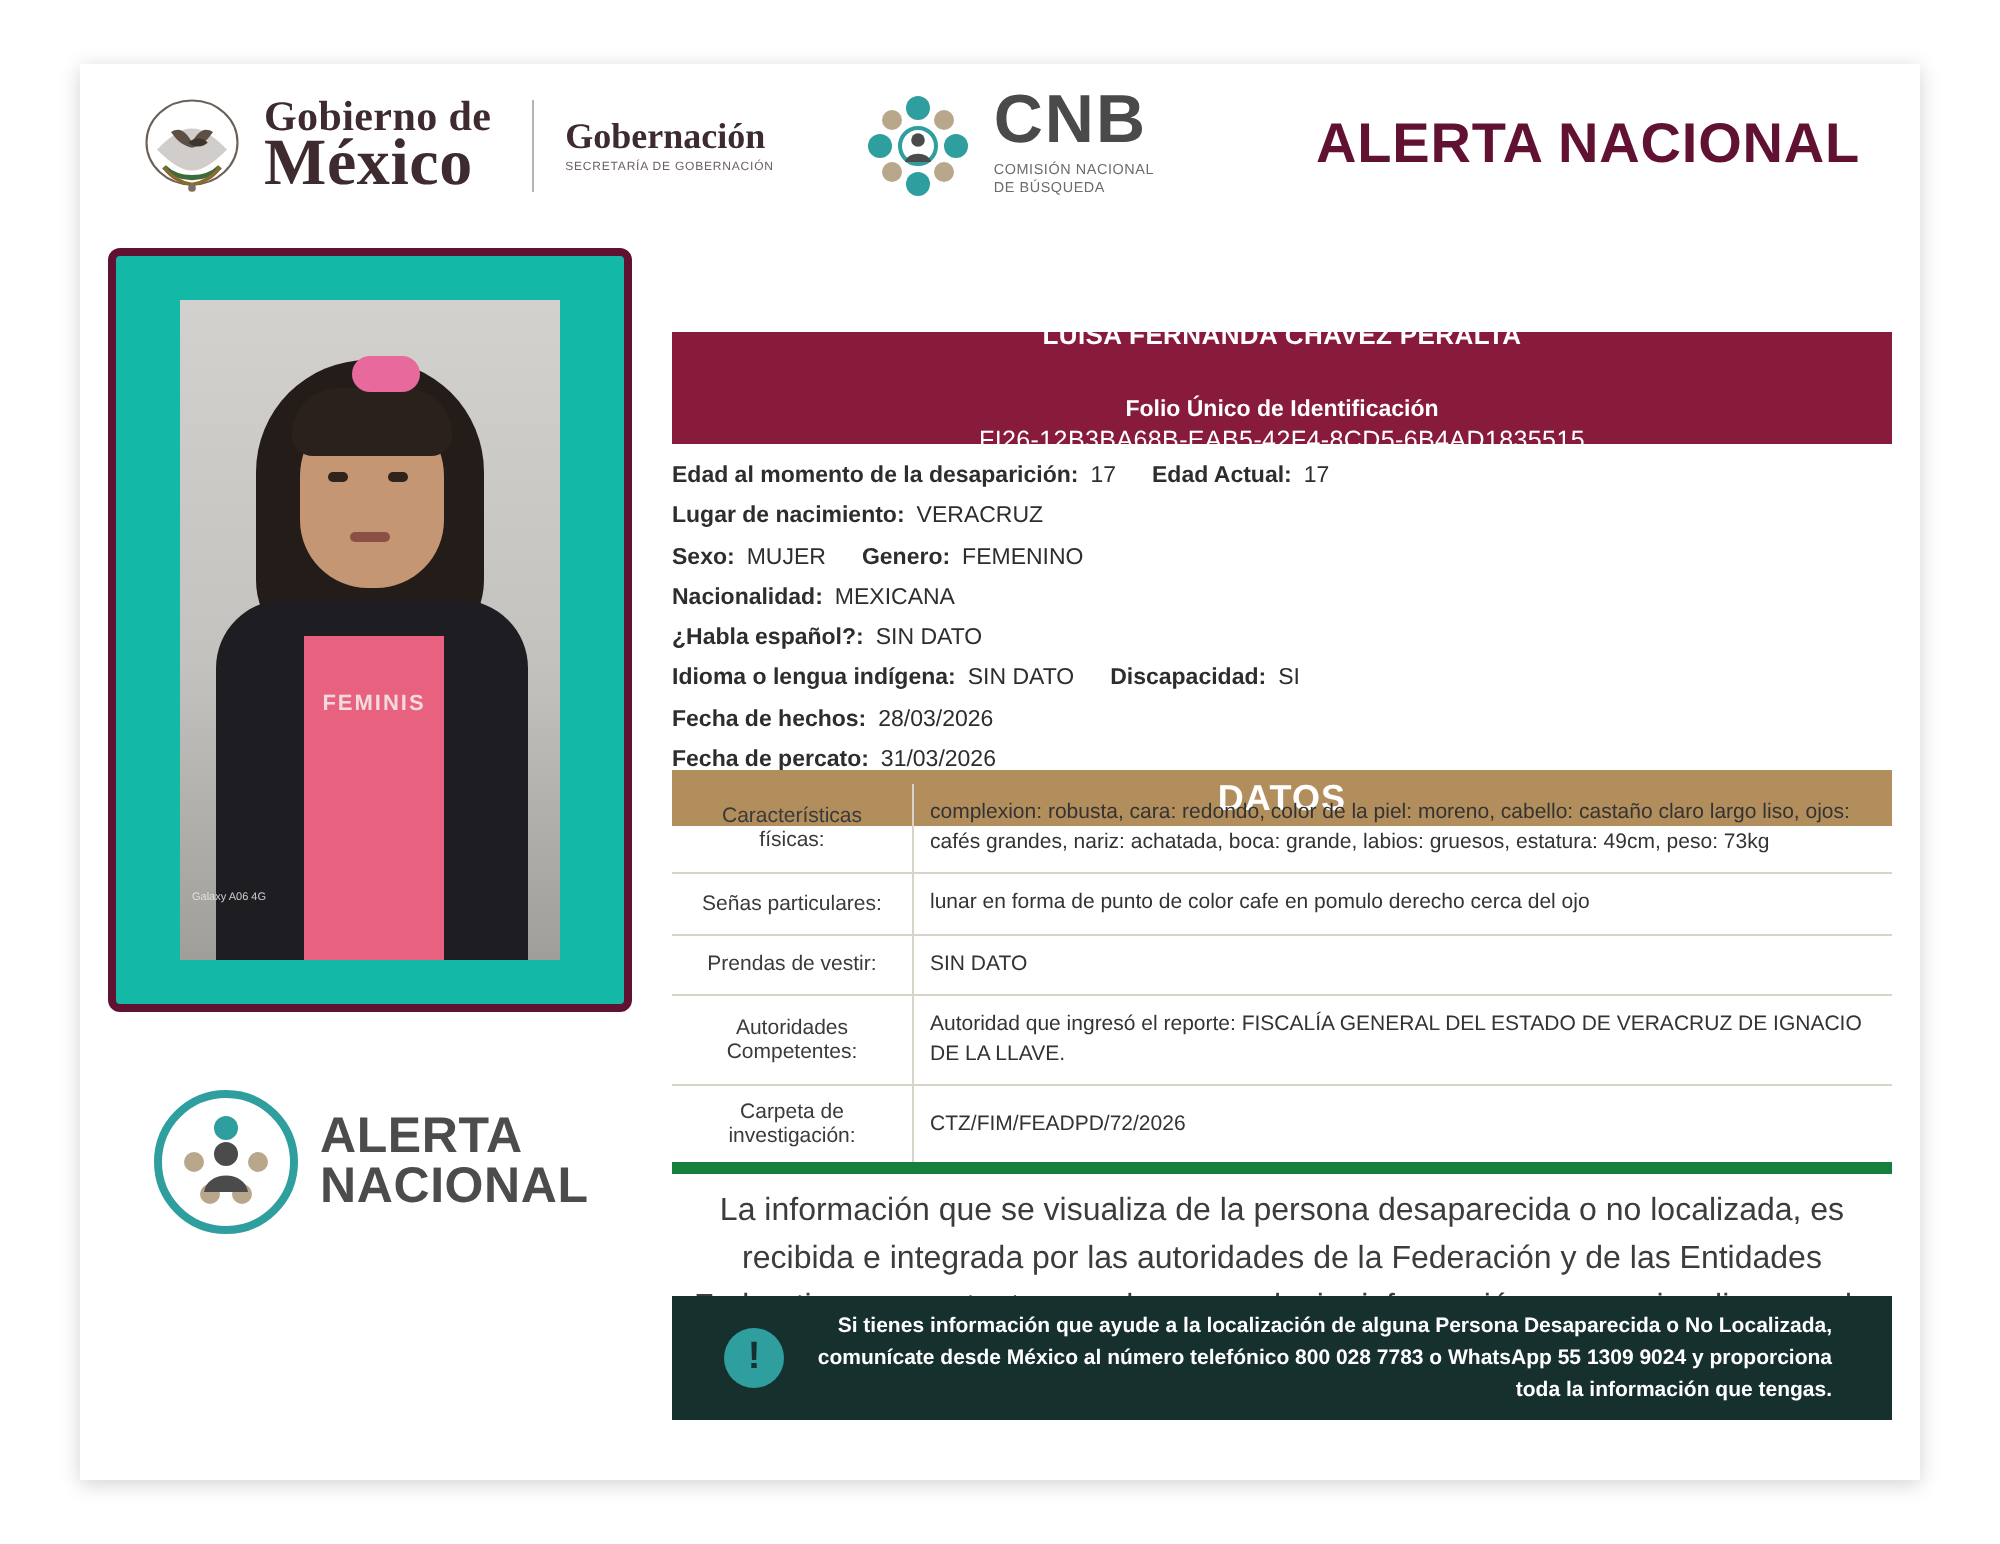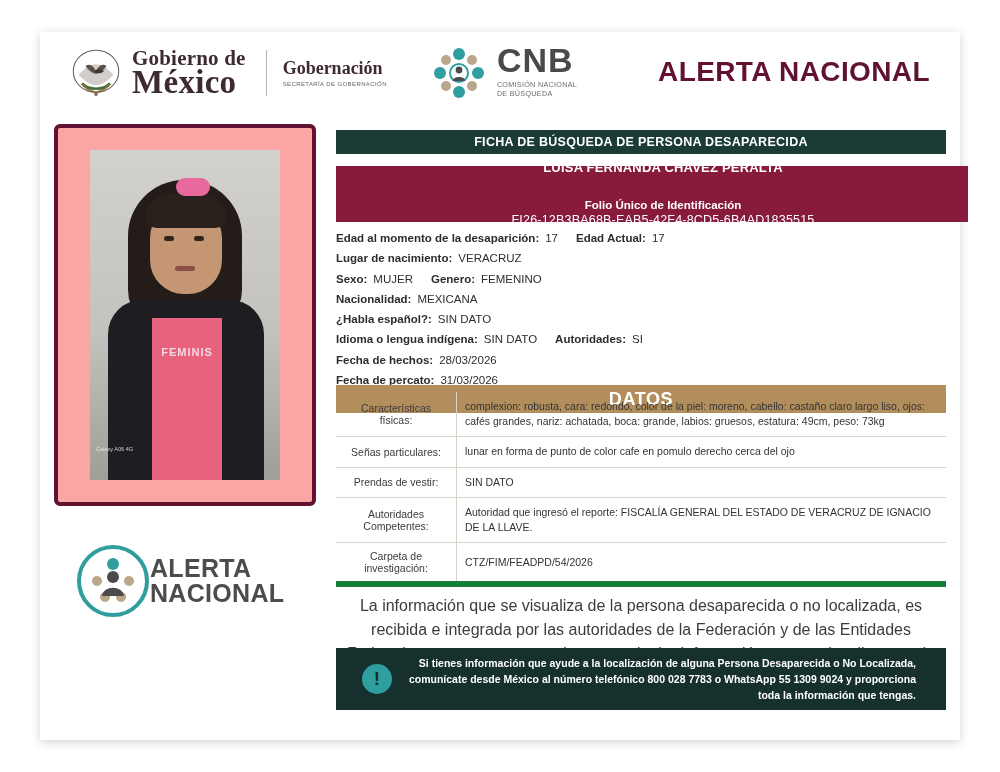--- a/index.html
+++ b/index.html
@@ -115,21 +115,21 @@
   }
   
   .photo-frame {
     position: absolute;
     left: 14px;
     top: 92px;
     width: 262px;
     height: 382px;
     border: 4px solid #611232;
     border-radius: 6px;
-    background: #fca5a5;
+    background: #14b8a6;
     box-sizing: border-box;
     display: flex;
     align-items: center;
     justify-content: center;
   }
   .photo {
     width: 190px;
     height: 330px;
     position: relative;
     overflow: hidden;
@@ -219,20 +219,21 @@
     top: 512px;
     width: 226px;
     display: flex;
     align-items: center;
   }
   .badge-mark {
     width: 74px; height: 74px;
     flex: 0 0 auto;
   }
   .badge-text {
+    margin-left: 10px;
     color: #4c4c4c;
     font-size: 25px;
     font-weight: 700;
     line-height: 1.02;
     letter-spacing: .3px;
   }
   
   .ficha-bar {
     position: absolute;
     left: 296px; top: 98px;
@@ -250,21 +251,20 @@
     position: absolute;
     left: 296px; top: 134px;
     width: 610px; height: 56px;
     background: #881a3c;
     color: #ffffff;
     display: flex;
     flex-direction: column;
     align-items: center;
     justify-content: center;
     line-height: 1.25;
-    padding-left: 22px;
   }
   .name-bar .nm { font-size: 13px; font-weight: 700; letter-spacing: .2px; }
   .name-bar .fo { font-size: 11.5px; font-weight: 700; margin-top: 22px; }
   .name-bar .folio { font-size: 12.5px; font-weight: 400; letter-spacing: .2px; }
 
   .fields {
     position: absolute;
     left: 296px; top: 200px;
     width: 620px;
     font-size: 11.5px;
@@ -435,21 +435,20 @@
         <circle cx="45" cy="53" r="5" fill="#b9a78c"></circle>
         <circle cx="37" cy="33" r="6" fill="#4b4b4b"></circle>
         <path d="M26 52 C27.5 41 46.5 41 48 52 Z" fill="#4b4b4b"></path>
       </svg>
       <div class="badge-text">
         <div>ALERTA</div>
         <div>NACIONAL</div>
       </div>
     </div>
 
-    <div class="ficha-bar">FICHA DE BÚSQUEDA DE PERSONA DESAPARECIDA</div>
 
     <div class="name-bar">
       <div class="nm">LUISA FERNANDA CHAVEZ PERALTA</div>
       <div class="fo">Folio Único de Identificación</div>
       <div class="folio">FI26-12B3BA68B-EAB5-42F4-8CD5-6B4AD1835515</div>
     </div>
 
     <div class="fields">
       <div class="frow">
         <span class="flabel">Edad al momento de la desaparición:</span><span class="fvalue">17</span><span class="fgap"></span><span class="flabel">Edad Actual:</span><span class="fvalue">17</span>
@@ -460,21 +459,21 @@
       <div class="frow">
         <span class="flabel">Sexo:</span><span class="fvalue">MUJER</span><span class="fgap"></span><span class="flabel">Genero:</span><span class="fvalue">FEMENINO</span>
       </div>
       <div class="frow">
         <span class="flabel">Nacionalidad:</span><span class="fvalue">MEXICANA</span>
       </div>
       <div class="frow">
         <span class="flabel">¿Habla español?:</span><span class="fvalue">SIN DATO</span>
       </div>
       <div class="frow">
-        <span class="flabel">Idioma o lengua indígena:</span><span class="fvalue">SIN DATO</span><span class="fgap"></span><span class="flabel">Autoridades:</span><span class="fvalue">SI</span>
+        <span class="flabel">Idioma o lengua indígena:</span><span class="fvalue">SIN DATO</span><span class="fgap"></span><span class="flabel">Discapacidad:</span><span class="fvalue">SI</span>
       </div>
       <div class="frow">
         <span class="flabel">Fecha de hechos:</span><span class="fvalue">28/03/2026</span>
       </div>
       <div class="frow">
         <span class="flabel">Fecha de percato:</span><span class="fvalue">31/03/2026</span>
       </div>
       <div class="frow">
         <span class="flabel">Lugar de los hechos:</span><span class="fvalue">VERACRUZ COATZACOALCOS</span>
       </div>
@@ -494,21 +493,21 @@
         <tr>
           <td class="dt-label">Prendas de vestir:</td>
           <td class="dt-value">SIN DATO</td>
         </tr>
         <tr>
           <td class="dt-label">Autoridades Competentes:</td>
           <td class="dt-value">Autoridad que ingresó el reporte: FISCALÍA GENERAL DEL ESTADO DE VERACRUZ DE IGNACIO DE LA LLAVE.</td>
         </tr>
         <tr>
           <td class="dt-label">Carpeta de investigación:</td>
-          <td class="dt-value">CTZ/FIM/FEADPD/54/2026</td>
+          <td class="dt-value">CTZ/FIM/FEADPD/72/2026</td>
         </tr>
       </tbody>
     </table>
 
     <div class="disclaimer">La información que se visualiza de la persona desaparecida o no localizada, es recibida e integrada por las autoridades de la Federación y de las Entidades Federativas competentes, por lo que cualquier información que se visualice, puede ser con la autoridad de origen.</div>
 
     <div class="contact-box">
       <div class="contact-icon">!</div>
       <div class="contact-text">Si tienes información que ayude a la localización de alguna Persona Desaparecida o No Localizada, comunícate desde México al número telefónico 800 028 7783 o WhatsApp 55 1309 9024 y proporciona toda la información que tengas.</div>
     </div>

